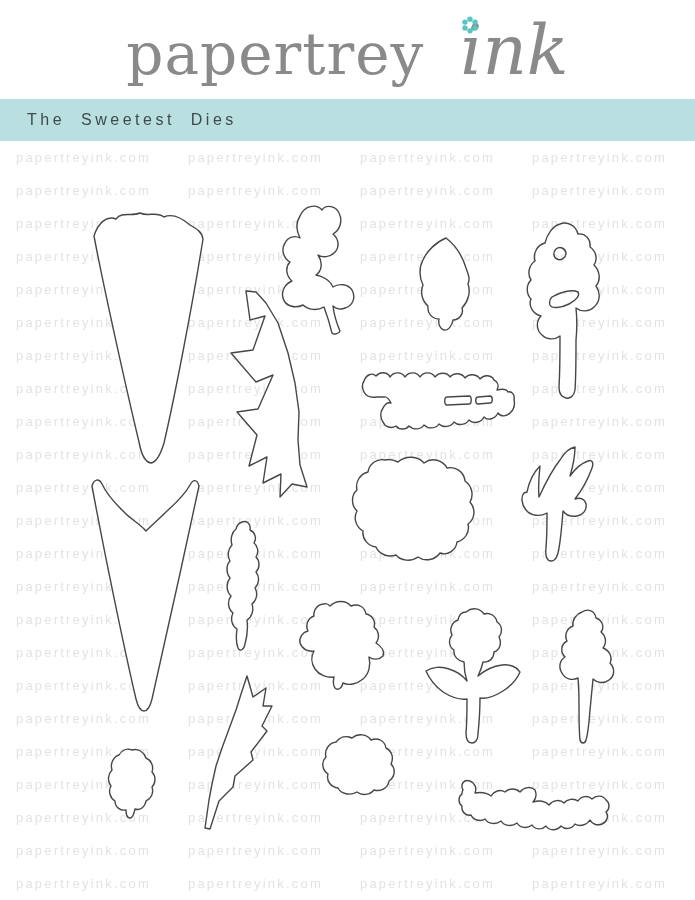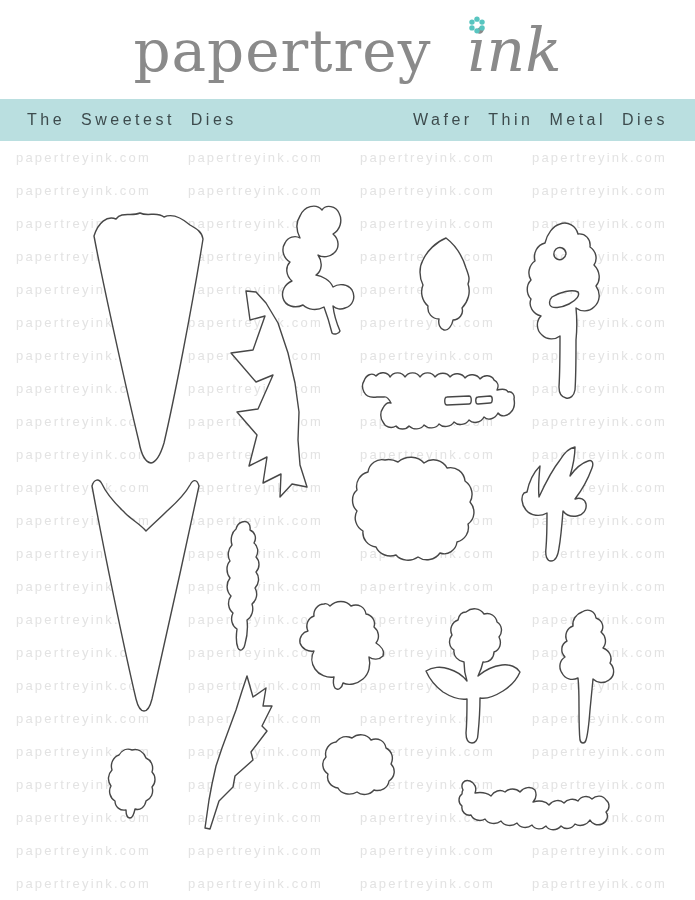--- a/index.html
+++ b/index.html
@@ -14,21 +14,21 @@
     display:flex;align-items:baseline;justify-content:center;
     color:var(--logo-gray,#8a8a8a);
   }
   .logo .serif{
     font-family:"DejaVu Serif", serif;
     font-size:58px;letter-spacing:1px;line-height:80px;
   }
   .logo .script{
     position:relative;
     font-family:"DejaVu Serif", serif;font-style:italic;
-    font-size:60px;margin-left:36px;line-height:80px;
+    font-size:69px;margin-left:36px;line-height:80px;
   }
   .logo .flower{
     position:absolute;left:1px;top:6px;width:18px;height:18px;
   }
   
   .banner{
     position:absolute;top:99px;left:0;width:695px;height:42px;
     background:var(--banner-bg,#badfe0);
     display:flex;align-items:center;justify-content:space-between;
     box-sizing:border-box;padding:0 27px;
@@ -68,21 +68,20 @@
           <circle cx="4.4" cy="13.2" r="3"></circle>
           <circle cx="4.4" cy="6.8" r="3"></circle>
         </g>
         <circle cx="10" cy="10" r="2.4" fill="#ffffff"></circle>
       </svg><span>ink</span>
     </span>
   </div>
 
   <div class="banner">
     <span>The Sweetest Dies</span>
-    <span>Wafer Thin Metal Dies</span>
   </div>
 
   <div class="wm-layer">
       <span class="wm" style="left: 16px; top: 150px;">papertreyink.com</span>
       <span class="wm" style="left: 188px; top: 150px;">papertreyink.com</span>
       <span class="wm" style="left: 360px; top: 150px;">papertreyink.com</span>
       <span class="wm" style="left: 532px; top: 150px;">papertreyink.com</span>
       <span class="wm" style="left: 16px; top: 183px;">papertreyink.com</span>
       <span class="wm" style="left: 188px; top: 183px;">papertreyink.com</span>
       <span class="wm" style="left: 360px; top: 183px;">papertreyink.com</span>

